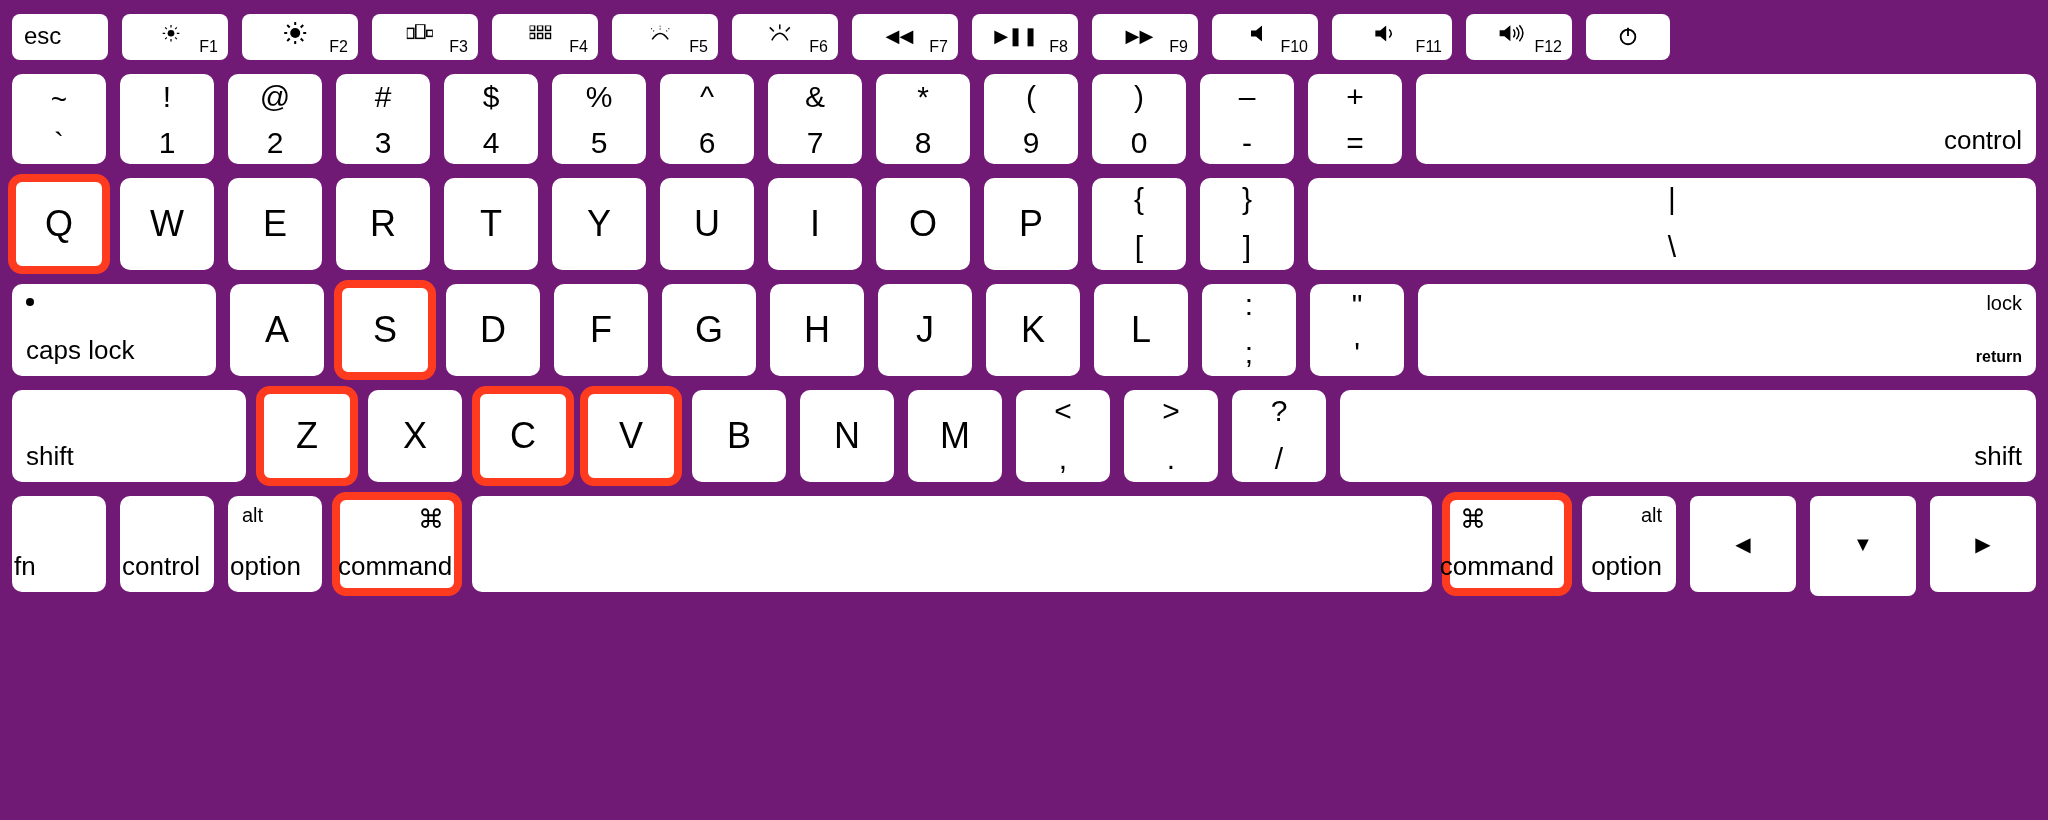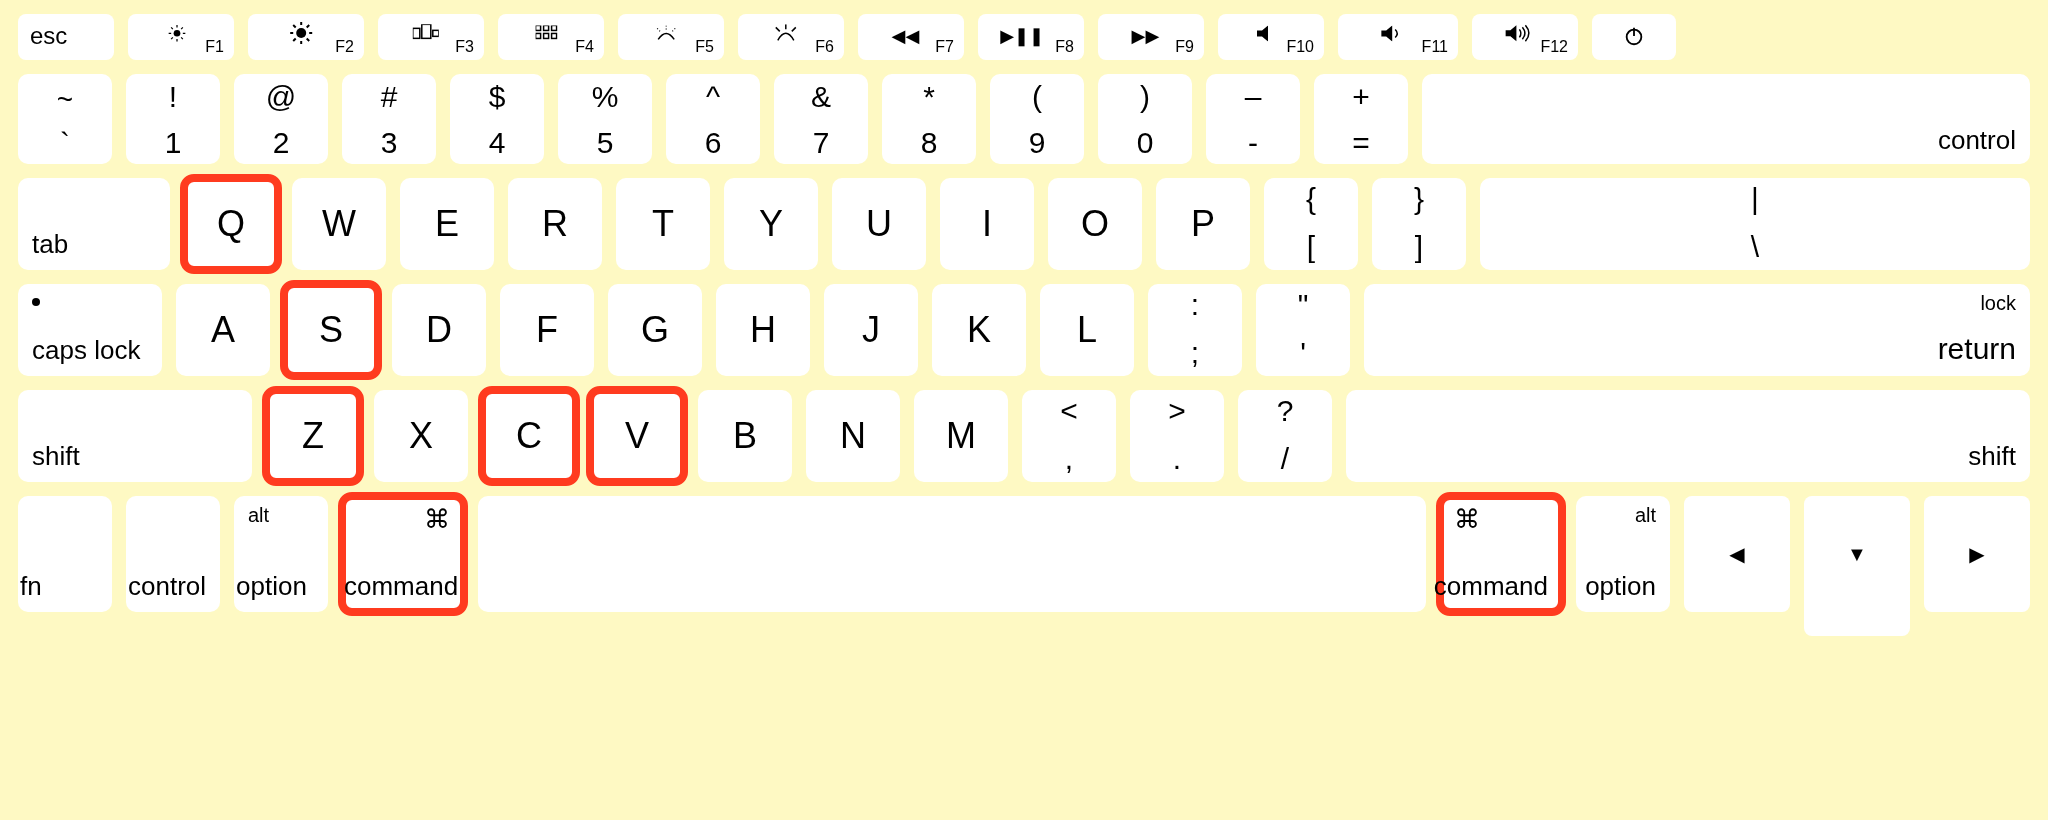--- a/index.html
+++ b/index.html
@@ -1,16 +1,16 @@
 <!DOCTYPE html>
 <html><head>
 <meta charset="utf-8">
 <style>
   html,body{margin:0;padding:0;background:#000;font-family:"Helvetica Neue",Helvetica,Arial,sans-serif;}
-  .kb{width:2048px;height:820px;background:#fef9c3;box-sizing:border-box;padding:14px 18px;position:relative;}
+  .kb{width:2048px;height:820px;background:#701a75;box-sizing:border-box;padding:14px 12px;position:relative;}
   .row{display:flex;gap:14px;margin-bottom:14px;}
   .key{background:#fff;border-radius:10px;position:relative;box-sizing:border-box;display:flex;flex-direction:column;justify-content:center;align-items:center;font-size:30px;font-weight:500;color:#000;user-select:none;}
   .key.hl{outline:8px solid #FF3B1F;outline-offset:-4px;}
   
   .row-fn .key{height:46px;border-radius:8px;}
   .fn-label{position:absolute;right:10px;bottom:4px;font-size:16px;font-weight:500;}
   .fn-glyph{position:absolute;left:50%;top:50%;transform:translate(-70%,-55%);font-size:18px;}
   .row-fn .key.esc .lbl{position:absolute;left:12px;top:8px;font-size:24px;font-weight:500;}
   
   .row-num .key{height:90px;}
@@ -19,24 +19,24 @@
   .tilde-top{top:10px;font-size:28px;}
   .key.delete .lbl{position:absolute;right:14px;bottom:8px;font-size:26px;font-weight:400;}
   
   .row-q .key,.row-a .key,.row-z .key{height:92px;}
   .letter{font-size:36px;font-weight:400;}
   .two-top{position:absolute;top:4px;font-size:30px;}
   .two-bot{position:absolute;bottom:6px;font-size:30px;}
   .key.tab .lbl,.key.caps .lbl,.key.shiftL .lbl{position:absolute;left:14px;bottom:10px;font-size:26px;font-weight:400;}
   .key.shiftR .lbl{position:absolute;right:14px;bottom:10px;font-size:26px;font-weight:400;}
   .key.enter .lbl-top{position:absolute;right:14px;top:8px;font-size:20px;font-weight:400;}
-  .key.enter .lbl-bot{position:absolute;right:14px;bottom:10px;font-size:30px;font-weight:400;}
+  .key.enter .lbl-bot{position:absolute;right:14px;bottom:10px;font-size:16px;font-weight:700;}
   .caps-dot{position:absolute;left:14px;top:14px;width:8px;height:8px;background:#000;border-radius:50%;}
   
-  .row-b .key{height:116px;text-align:right;}
+  .row-b .key{height:96px;text-align:right;}
   .key .blab{position:absolute;left:2px;bottom:10px;font-size:26px;font-weight:400;}
   .key .brab{position:absolute;right:14px;bottom:10px;font-size:26px;font-weight:400;}
   .key .tlab{position:absolute;left:14px;top:8px;font-size:20px;font-weight:400;}
   .key .trab{position:absolute;right:14px;top:8px;font-size:20px;font-weight:400;}
   .cmd-sym{position:absolute;right:14px;top:8px;font-size:26px;}
   .cmd-sym-l{position:absolute;left:14px;top:8px;font-size:26px;}
   
   .arrow-wrap{position:relative;width:106px;height:92px;}
   .arrow-up,.arrow-down{position:absolute;left:0;width:106px;height:44px;background:#fff;border-radius:8px;display:flex;align-items:center;justify-content:center;}
   .arrow-up{top:0;}
@@ -243,23 +243,20 @@
     <div class="key" style="width:94px">
         <span class="num-top">+</span>
         <span class="num-bot">=</span>
       </div>
     <div class="key delete" style="flex:1">
         <span class="lbl">control</span>
       </div>
   </div>
 
   <div class="row row-q">
-    <div class="key tab" style="width:152px">
-        <span class="lbl">tab</span>
-      </div>
     <div class="key hl" style="width:94px">
         <span class="letter">Q</span>
       </div>
     <div class="key" style="width:94px">
         <span class="letter">W</span>
       </div>
     <div class="key" style="width:94px">
         <span class="letter">E</span>
       </div>
     <div class="key" style="width:94px">
@@ -291,21 +288,21 @@
         <span class="two-top">}</span>
         <span class="two-bot">]</span>
       </div>
     <div class="key" style="flex:1">
         <span class="two-top">|</span>
         <span class="two-bot">\</span>
       </div>
   </div>
 
   <div class="row row-a">
-    <div class="key caps" style="width:144px">
+    <div class="key caps" style="width:204px">
         <span class="caps-dot"></span>
         <span class="lbl">caps lock</span>
       </div>
     <div class="key" style="width:94px">
         <span class="letter">A</span>
       </div>
     <div class="key hl" style="width:94px">
         <span class="letter">S</span>
       </div>
     <div class="key" style="width:94px">

